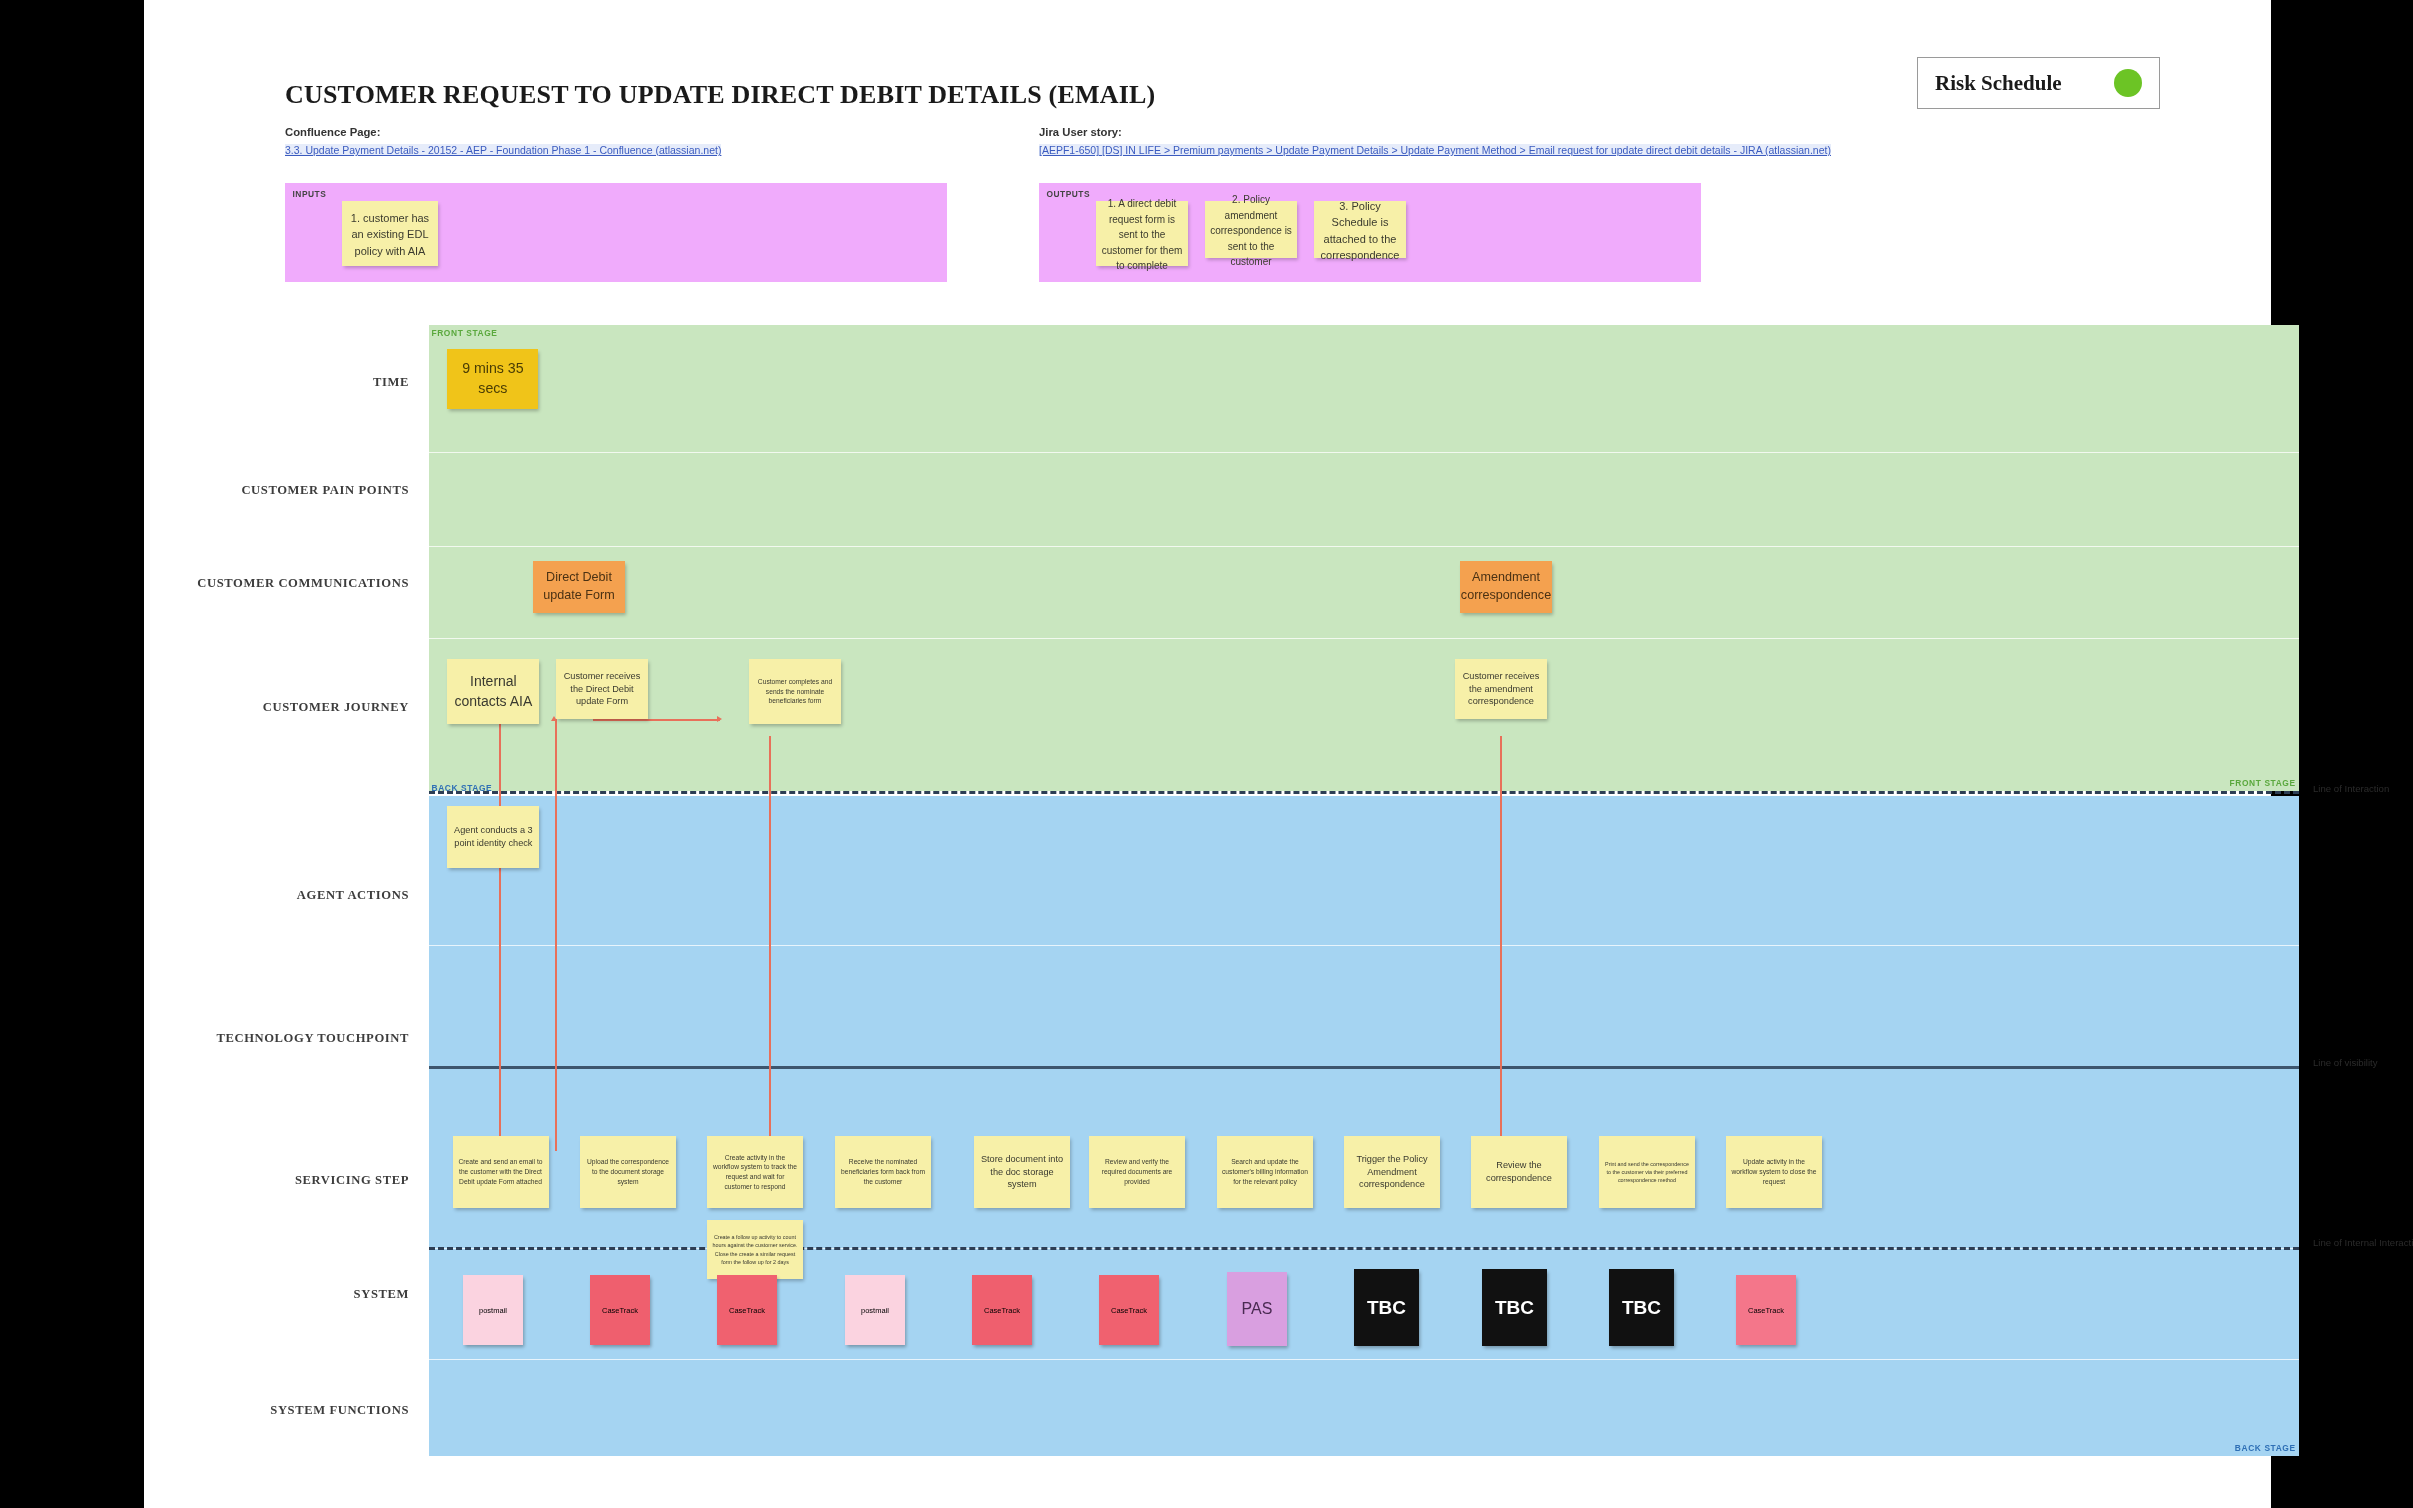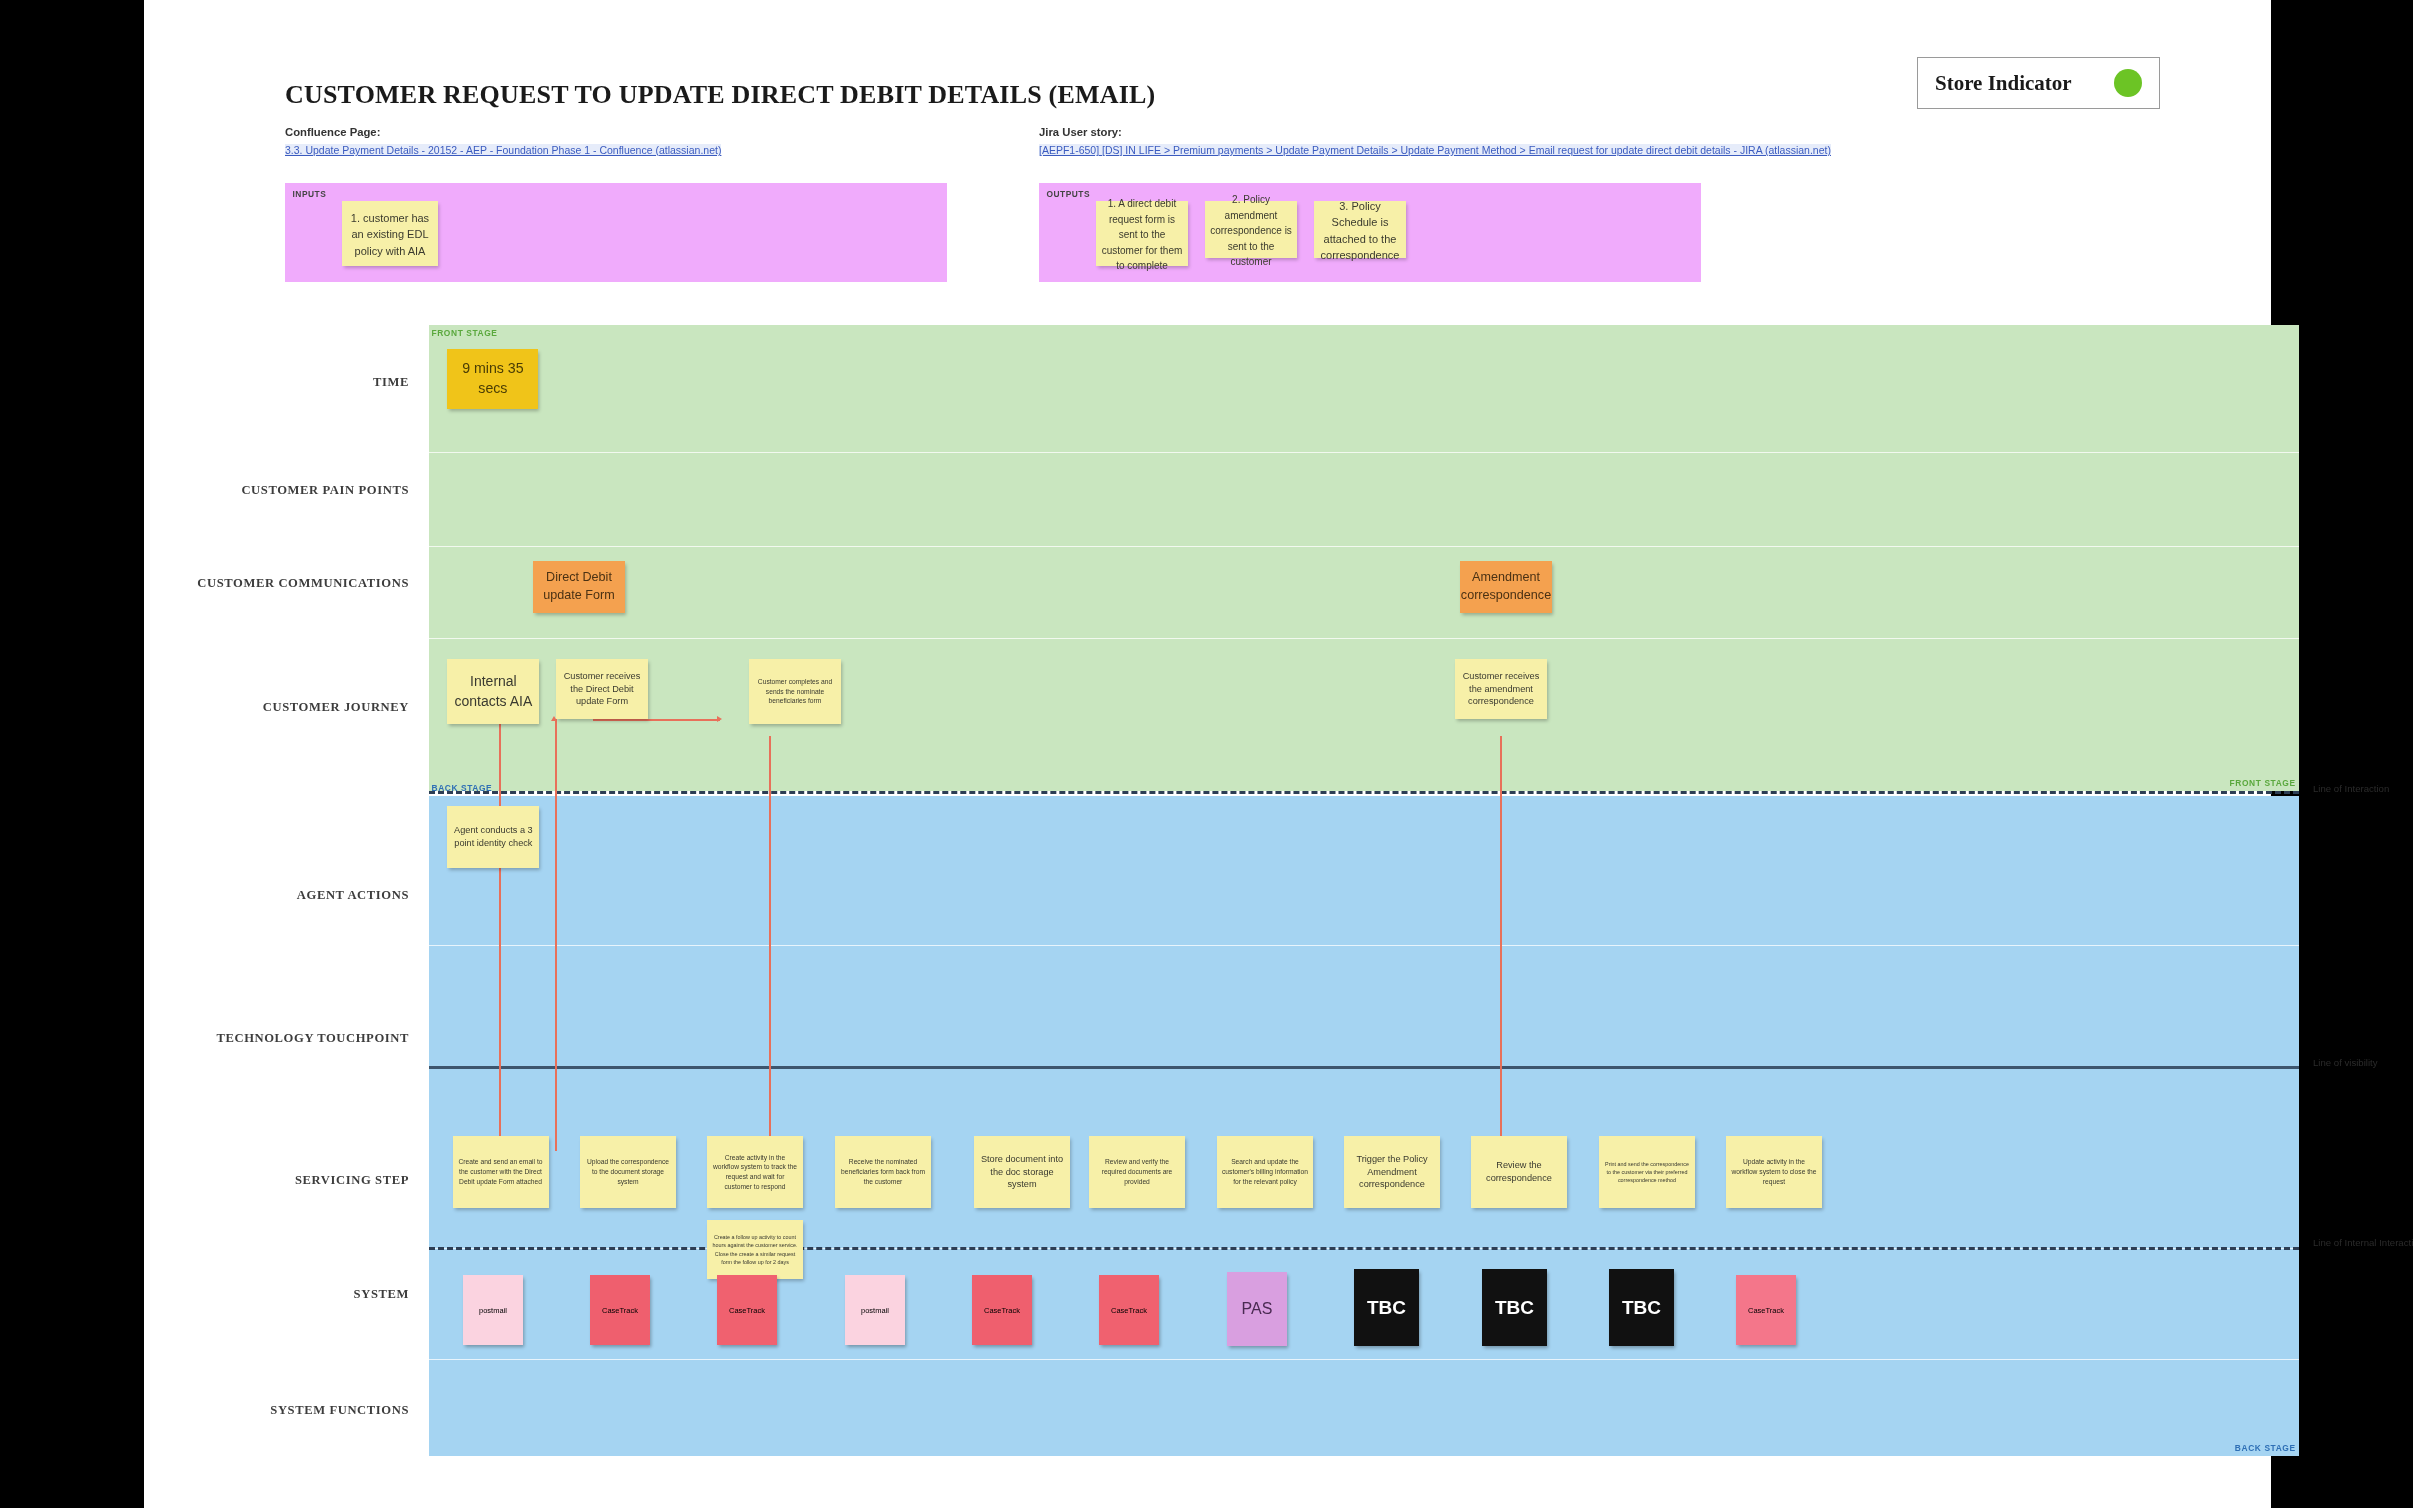--- a/index.html
+++ b/index.html
@@ -127,21 +127,21 @@
   .arrow.right{ border-top: 3.4px solid transparent; border-bottom: 3.4px solid transparent; border-left: 5px solid #e8705a; }
 </style>
 </head>
 <body>
 
 <div id="canvas">
 
   <div id="title">CUSTOMER REQUEST TO UPDATE DIRECT DEBIT DETAILS (EMAIL)</div>
 
   <div id="risk-box">
-    <span class="risk-label">Store Indicator</span>
+    <span class="risk-label">Risk Schedule</span>
     <span id="risk-dot" style="background: rgb(108, 196, 37);"></span>
   </div>
 
   <div class="meta-head" style="left:141px; top:126px;">Confluence Page:</div>
   <div class="meta-link" style="left:141px; top:144px;">3.3. Update Payment Details - 20152 - AEP - Foundation Phase 1 - Confluence (atlassian.net)</div>
 
   <div class="meta-head" style="left:895px; top:126px;">Jira User story:</div>
   <div class="meta-link" style="left:895px; top:144px;">[AEPF1-650] [DS] IN LIFE &gt; Premium payments &gt; Update Payment Details &gt; Update Payment Method &gt; Email request for update direct debit details - JIRA (atlassian.net)</div>
 
   <div class="io-panel" style="left:141px; top:183px; width:662px; height:99px;">

